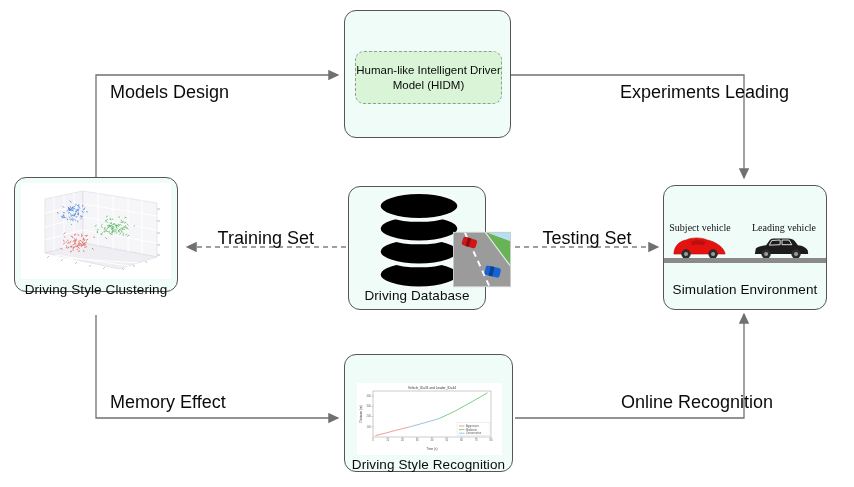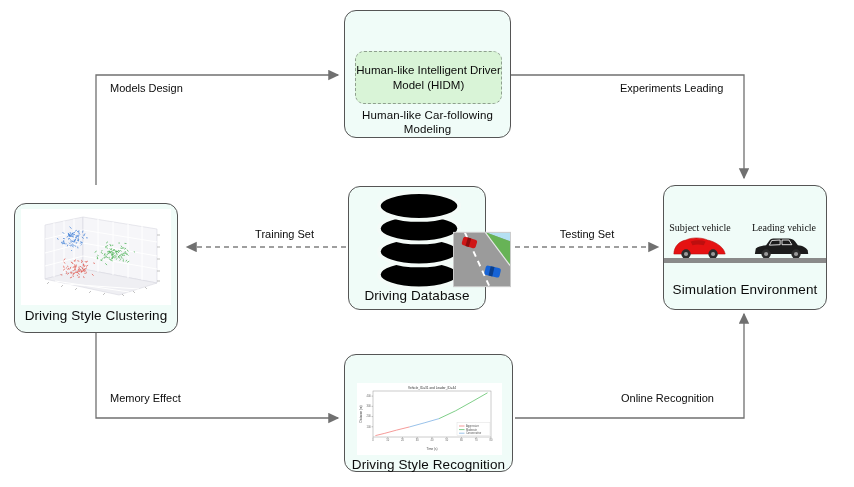--- a/index.html
+++ b/index.html
@@ -1,21 +1,21 @@
 <!DOCTYPE html>
 <html><head>
 <meta charset="utf-8">
 <style>
   html,body{margin:0;padding:0;background:#fff;}
   .canvas{position:relative;width:854px;height:487px;background:#ffffff;
           font-family:"Liberation Sans",sans-serif;overflow:hidden;}
   .box{position:absolute;background:#f0fcf8;border:1.2px solid #555555;border-radius:12px;box-sizing:border-box;}
   .caption{position:absolute;left:0;right:0;text-align:center;color:#0b0b0b;font-size:13.5px;letter-spacing:.1px;}
   .caption.small{font-size:11.5px;line-height:14px;}
-  .edge-label{position:absolute;color:#0b0b0b;font-size:11px;white-space:nowrap;}
+  .edge-label{position:absolute;color:#0b0b0b;font-size:18px;white-space:nowrap;}
   .inner-box{position:absolute;background:#d9f4d7;border:1.6px dashed #8f9f8f;border-radius:9px;
              display:flex;align-items:center;justify-content:center;text-align:center;
              font-size:11.5px;line-height:14.5px;color:#0b0b0b;padding:4px 0;box-sizing:border-box;}
   svg{display:block;}
   .abs{position:absolute;}
   .vehicle-label{position:absolute;font-family:"Liberation Serif",serif;font-size:10px;color:#111;text-align:center;}
   .road-bar{position:absolute;left:0;right:0;height:5px;background:#8a8a8a;}
 </style>
 </head>
 <body>
@@ -38,24 +38,23 @@
 
   <div class="edge-label" style="left:110px;top:82px">Models Design</div>
   <div class="edge-label" style="left:620px;top:82px">Experiments Leading</div>
   <div class="edge-label" style="left:214px;top:228px;width:100px;text-align:right">Training Set</div>
   <div class="edge-label" style="left:537px;top:228px;width:100px;text-align:center">Testing Set</div>
   <div class="edge-label" style="left:110px;top:392px">Memory Effect</div>
   <div class="edge-label" style="left:621px;top:392px">Online Recognition</div>
 
   <div class="box" style="left:344px;top:10px;width:167px;height:128px">
     <div class="inner-box" style="left:10px;top:40px;width:147px;height:53px">Human-like Intelligent Driver Model (HIDM)</div>
-    <div class="caption small" style="top:97px">Human-like Car-following Modeling</div>
   </div>
 
-  <div class="box" style="left:14px;top:203px;width:164px;height:130px">
+  <div class="box" style="left:14px;top:177px;width:164px;height:115px">
     <svg class="abs" style="left:6px;top:5px" width="150" height="96" viewBox="0 0 150 96">
       <rect x="0" y="0" width="150" height="96" fill="#ffffff"></rect>
       <polygon points="24,16 62,8 62,60 24,70" fill="#f3f3f7" stroke="#d9d9e0" stroke-width="0.6"></polygon>
       <polygon points="62,8 136,20 136,74 62,60" fill="#f6f6f9" stroke="#d9d9e0" stroke-width="0.6"></polygon>
       <polygon points="24,70 62,60 136,74 98,86" fill="#efeff3" stroke="#d9d9e0" stroke-width="0.6"></polygon>
       <g stroke="#ffffff" stroke-width="1">
         <line x1="33" y1="14" x2="33" y2="68"></line>
           <line x1="43" y1="12" x2="43" y2="66"></line>
           <line x1="53" y1="10" x2="53" y2="63"></line>
         <line x1="24" y1="30" x2="62" y2="21"></line>

